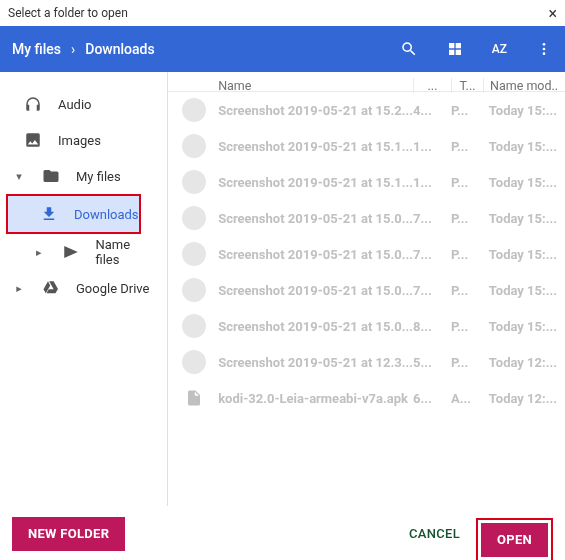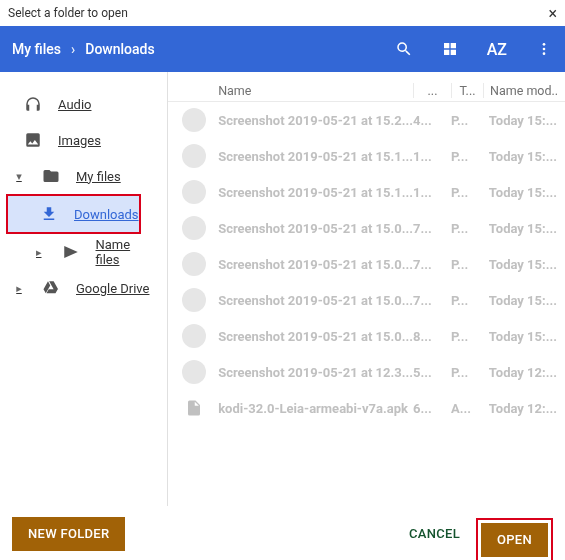--- a/index.html
+++ b/index.html
@@ -7,55 +7,55 @@
 
 .titlebar { height: 26px; padding: 4px 8px; display: flex; align-items: center; justify-content: space-between; font-size: 12px; color: #333; gap: 28px; }
 .titlebar .close { font-size: 16px; cursor: pointer; color: #333; }
 
 .header { background: #3367d6; color: #fff; height: 46px; display: flex; align-items: center; padding: 0 12px; }
 .breadcrumb { flex: 1; display: flex; align-items: center; gap: 10px; font-size: 14px; font-weight: 500; }
 .breadcrumb .sep { opacity: .9; }
 .header-actions { display: flex; align-items: center; gap: 28px; }
 .header-actions .hicon { width: 18px; height: 18px; display: flex; align-items: center; justify-content: center; cursor: pointer; }
 .header-actions svg { fill: #fff; }
-.sort-label { font-size: 16px; font-weight: 500; cursor: pointer; }
+.sort-label { font-size: 12px; font-weight: 500; cursor: pointer; }
 
 .content { flex: 1; display: flex; overflow: hidden; }
 
 .sidebar { width: 210px; border-right: 1px solid #e0e0e0; padding-top: 14px; overflow: hidden; }
-.side-item { display: flex; align-items: center; height: 36px; padding: 0 12px 0 24px; font-size: 13px; color: #333; cursor: pointer; gap: 16px; text-decoration: underline; }
+.side-item { display: flex; align-items: center; height: 36px; padding: 0 12px 0 24px; font-size: 13px; color: #333; cursor: pointer; gap: 16px; }
 .side-item.indent1 { padding-left: 12px; }
 .side-item.indent2 { padding-left: 32px; }
 .side-item .exp { width: 14px; display: inline-flex; justify-content: center; color: #666; font-size: 11px; }
 .side-item .sicon { width: 18px; height: 18px; display: flex; align-items: center; justify-content: center; }
 .side-item .sicon svg { fill: #555; }
 .side-item.selected { background: #d7e3fb; color: #3367d6; }
 .side-item.selected .sicon svg { fill: #3367d6; }
 .highlight-box { border: 2px solid #d9001b; margin: 0 26px 0 6px; }
 
 .filearea { flex: 1; display: flex; flex-direction: column; background: #fff; }
-.colheads { display: flex; align-items: center; height: 30px; border-bottom: 1px solid #eaeaea; font-size: 12.5px; color: #717171; padding: 8px 8px 0 14px; }
+.colheads { display: flex; align-items: center; height: 20px; border-bottom: 1px solid #eaeaea; font-size: 12.5px; color: #717171; padding: 8px 8px 0 14px; }
 .colheads .c-name { flex: 1; padding-left: 36px; }
 .colheads .c-size { width: 38px; text-align: center; border-left: 1px solid #eaeaea; overflow: hidden; white-space: nowrap; }
 .colheads .c-type { width: 32px; text-align: center; border-left: 1px solid #eaeaea; overflow: hidden; white-space: nowrap; }
 .colheads .c-date { width: 74px; text-align: left; padding-left: 6px; border-left: 1px solid #eaeaea; overflow: hidden; white-space: nowrap; }
 
 .filelist { flex: 1; overflow: hidden; font-weight: bold; }
 .row { display: flex; align-items: center; height: 36px; padding: 0 8px 0 14px; font-size: 13px; color: #c0c0c0; }
 .row .thumb { width: 24px; height: 24px; border-radius: 50%; background: #e6e6e6; margin-right: 12px; flex-shrink: 0; display:flex; align-items:center; justify-content:center;}
 .row .r-name { flex: 1; white-space: nowrap; overflow: hidden; text-overflow: ellipsis; }
 .row .r-size { width: 38px; text-align: left; overflow: hidden; white-space: nowrap; }
 .row .r-type { width: 32px; text-align: left; overflow: hidden; white-space: nowrap; }
 .row .r-date { width: 74px; text-align: right; overflow: hidden; white-space: nowrap; }
 .row.file .thumb { border-radius: 2px; background: transparent; }
 .row.file .thumb svg { fill: #c0c0c0; }
 
 .footer { height: 54px; display: flex; align-items: center; padding: 0 12px; border-top: 1px solid #fff; }
 .btn { height: 34px; padding: 0 16px; font-size: 13px; font-weight: 500; border: none; cursor: pointer; letter-spacing: .3px; }
-.btn.primary { background: #a16207; color: #fff; }
+.btn.primary { background: #be185d; color: #fff; font-weight: bold; }
 .btn.flat { background: transparent; color: #14532d; }
 .footer .spacer { flex: 1; }
 .open-highlight { border: 2px solid #d9001b; padding: 3px; margin-top: 12px; }
 </style>
 </head>
 <body>
 
 <div class="titlebar">
   <span>Select a folder to open</span>
   <span class="close">×</span>

